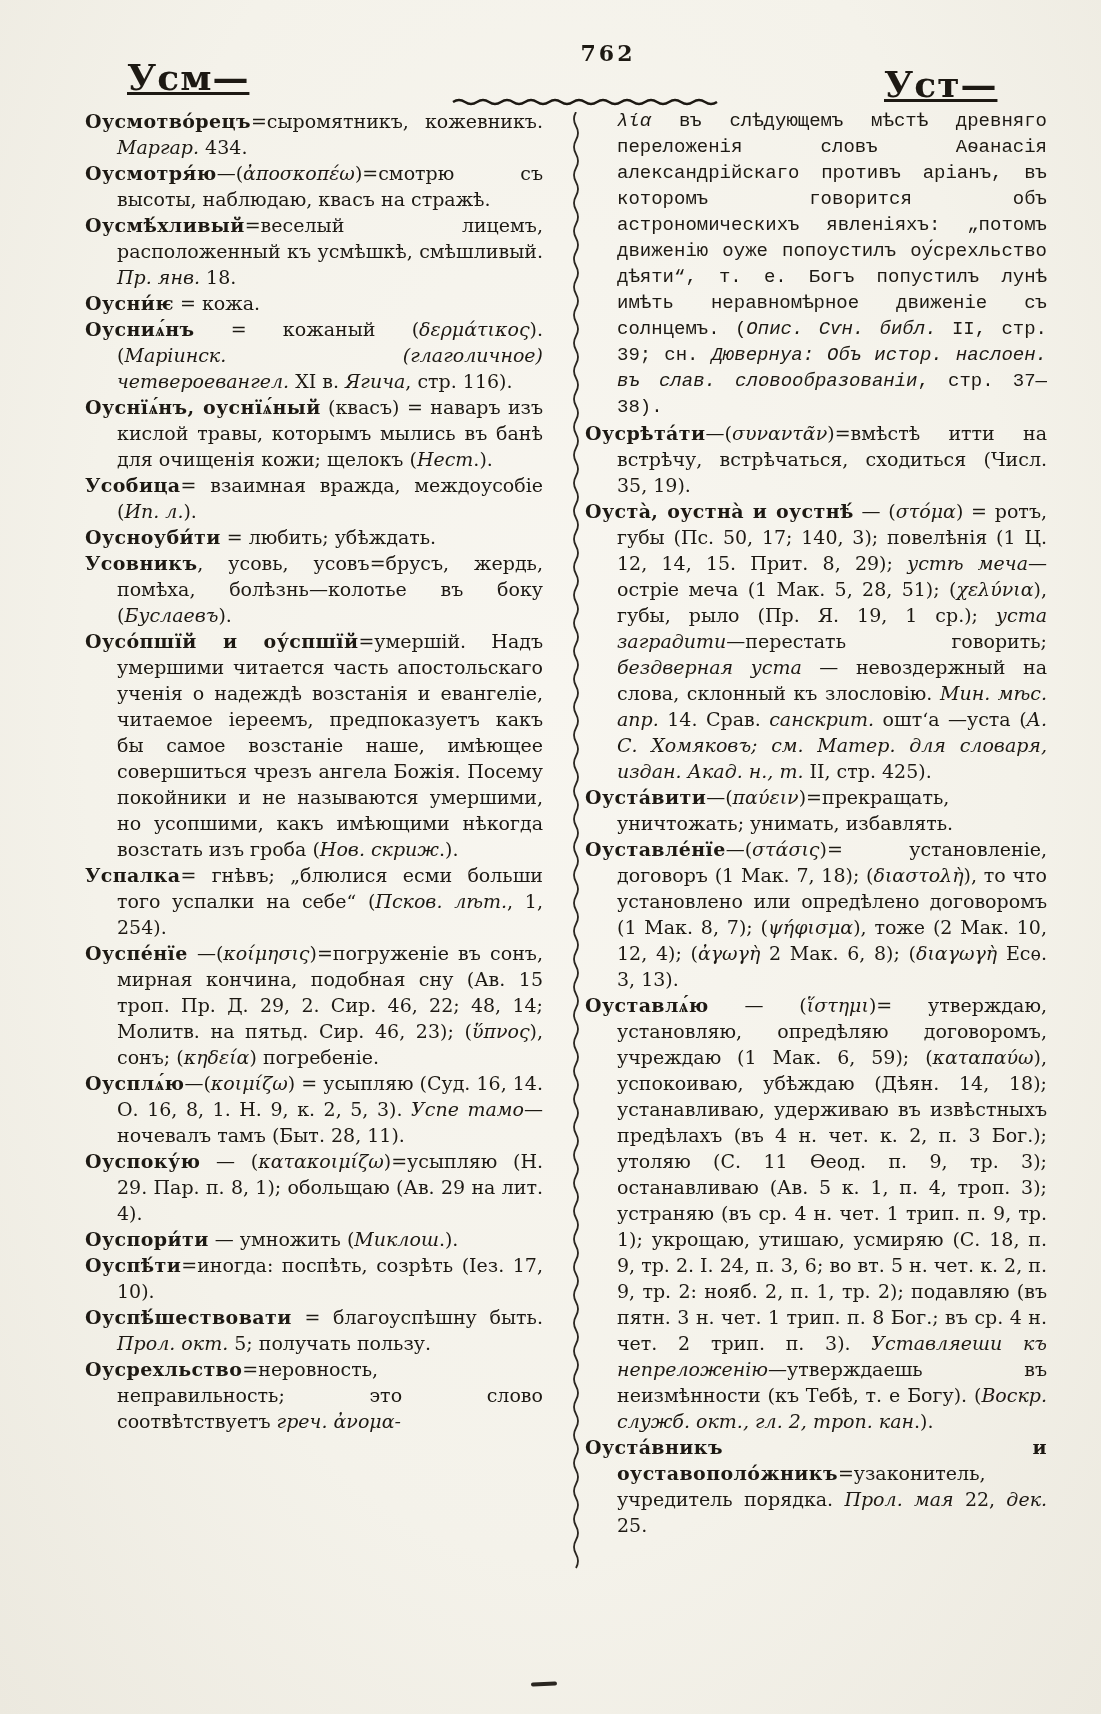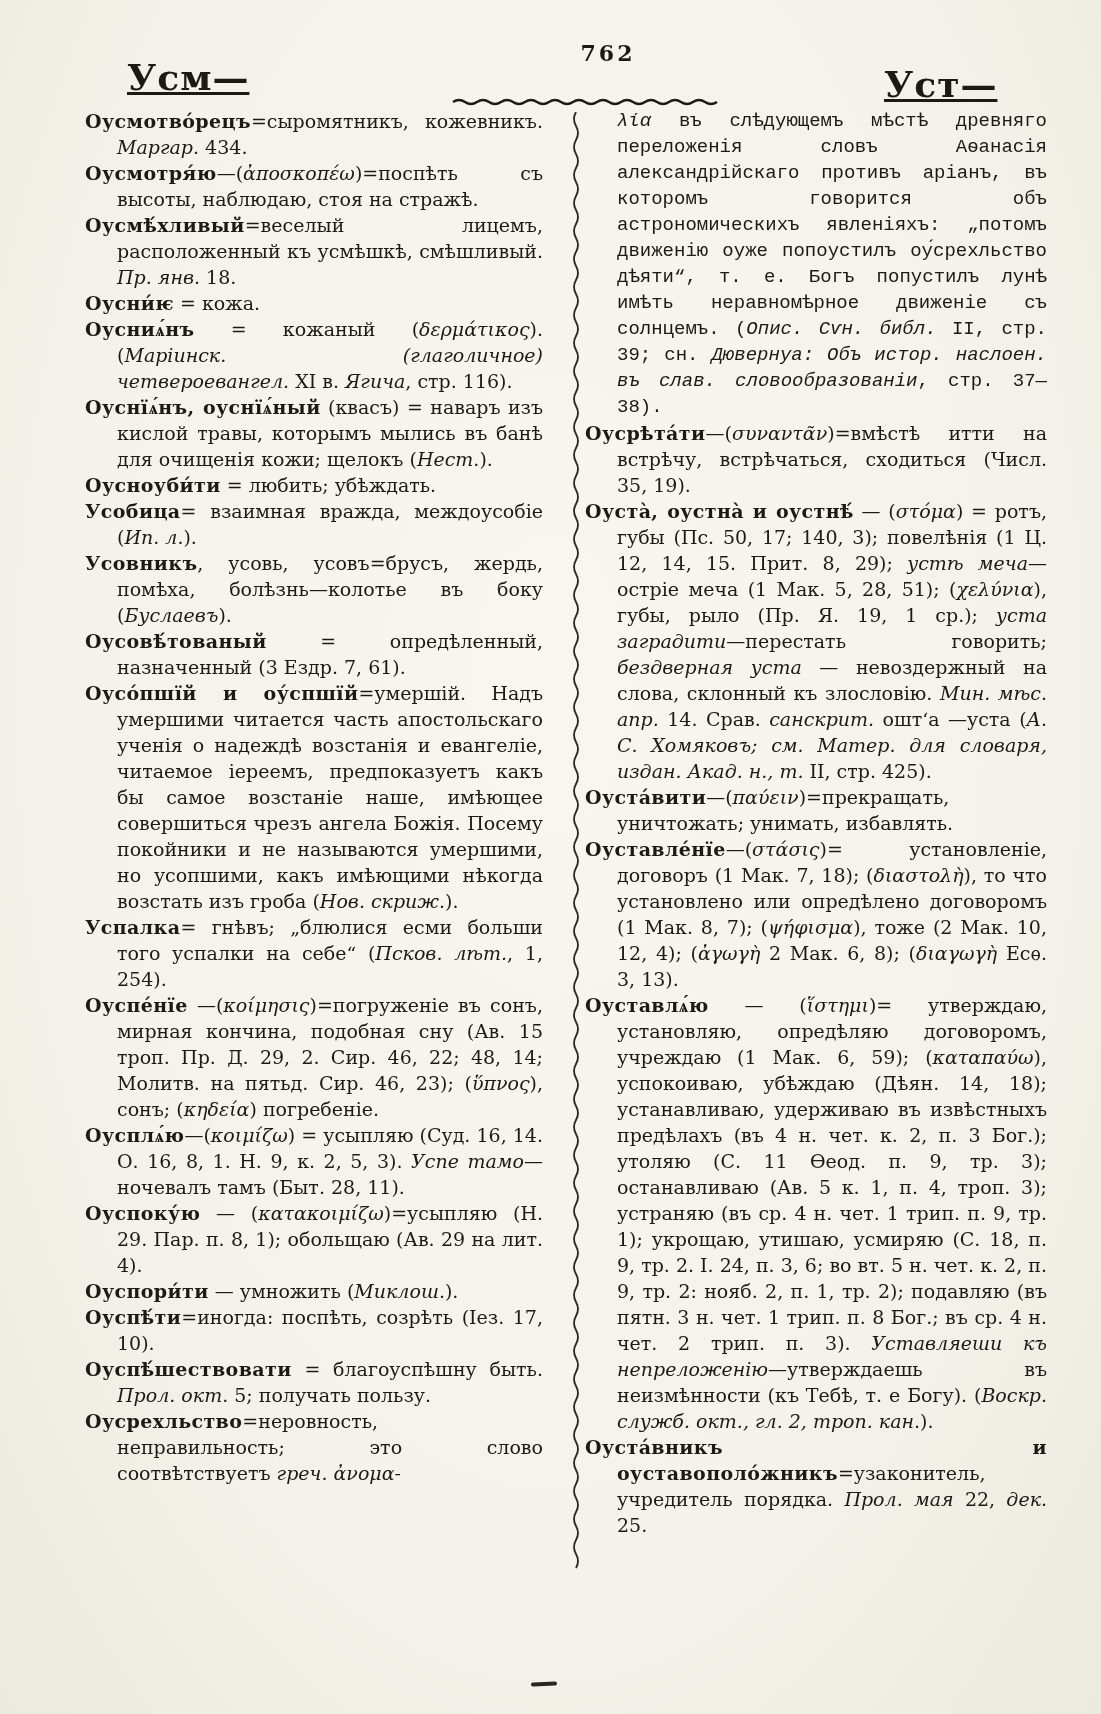--- a/index.html
+++ b/index.html
@@ -45,29 +45,28 @@
   <svg class="hr-squiggle" width="266" height="12" viewBox="0 0 266 12">
     <path id="hr-squiggle-path" d="M1 6 q6 -4 12 0 t12 0 t12 0 t12 0 t12 0 t12 0 t12 0 t12 0 t12 0 t12 0 t12 0 t12 0 t12 0 t12 0 t12 0 t12 0 t12 0 t12 0 t12 0 t12 0 t12 0 t12 0"></path>
   </svg>
   <div class="running-head rh-left">Усм—</div>
   <div class="running-head rh-right">Уст—</div>
   <svg class="divider" width="10" height="1458" viewBox="0 0 10 1458">
     <path id="divider-path" d="M5 0 q-4 7 0 14 t0 14 t0 14 t0 14 t0 14 t0 14 t0 14 t0 14 t0 14 t0 14 t0 14 t0 14 t0 14 t0 14 t0 14 t0 14 t0 14 t0 14 t0 14 t0 14 t0 14 t0 14 t0 14 t0 14 t0 14 t0 14 t0 14 t0 14 t0 14 t0 14 t0 14 t0 14 t0 14 t0 14 t0 14 t0 14 t0 14 t0 14 t0 14 t0 14 t0 14 t0 14 t0 14 t0 14 t0 14 t0 14 t0 14 t0 14 t0 14 t0 14 t0 14 t0 14 t0 14 t0 14 t0 14 t0 14 t0 14 t0 14 t0 14 t0 14 t0 14 t0 14 t0 14 t0 14 t0 14 t0 14 t0 14 t0 14 t0 14 t0 14 t0 14 t0 14 t0 14 t0 14 t0 14 t0 14 t0 14 t0 14 t0 14 t0 14 t0 14 t0 14 t0 14 t0 14 t0 14 t0 14 t0 14 t0 14 t0 14 t0 14 t0 14 t0 14 t0 14 t0 14 t0 14 t0 14 t0 14 t0 14 t0 14 t0 14 t0 14 t0 14 t0 14 t0 14"></path>
   </svg>
   <div class="col" id="col-left">
       <p class="entry"><span class="hw">Оусмотво́рецъ</span><span>=сыромятникъ, кожевникъ. </span><span class="it">Маргар.</span><span> 434.</span></p>
-      <p class="entry"><span class="hw">Оусмотря́ю</span><span>—(</span><span class="gk">ἀποσκοπέω</span><span>)=поспѣть съ высоты, наблюдаю, стоя на стражѣ.</span></p>
+      <p class="entry"><span class="hw">Оусмотря́ю</span><span>—(</span><span class="gk">ἀποσκοπέω</span><span>)=смотрю съ высоты, наблюдаю, квасъ на стражѣ.</span></p>
       <p class="entry"><span class="hw">Оусмѣ́хливый</span><span>=веселый лицемъ, расположенный къ усмѣшкѣ, смѣшливый. </span><span class="it">Пр. янв.</span><span> 18.</span></p>
       <p class="entry"><span class="hw">Оусни́ѥ</span><span> = кожа.</span></p>
       <p class="entry"><span class="hw">Оусниѧ́нъ</span><span> = кожаный (</span><span class="gk">δερμάτικος</span><span>). (</span><span class="it">Маріинск. (глаголичное) четвероевангел.</span><span> XI в. </span><span class="it">Ягича</span><span>, стр. 116).</span></p>
       <p class="entry"><span class="hw">Оуснїѧ́нъ, оуснїѧ́ный</span><span> (квасъ) = наваръ изъ кислой травы, которымъ мылись въ банѣ для очищенія кожи; щелокъ (</span><span class="it">Нест</span><span>.).</span></p>
+      <p class="entry"><span class="hw">Усобица</span><span>= взаимная вражда, междоусобіе (</span><span class="it">Ип. л.</span><span>).</span></p>
       <p class="entry"><span class="hw">Оусноуби́ти</span><span> = любить; убѣждать.</span></p>
-      <p class="entry"><span class="hw">Усобица</span><span>= взаимная вражда, междоусобіе (</span><span class="it">Ип. л.</span><span>).</span></p>
       <p class="entry"><span class="hw">Усовникъ</span><span>, усовь, усовъ=брусъ, жердь, помѣха, болѣзнь—колотье въ боку (</span><span class="it">Буслаевъ</span><span>).</span></p>
-      <p class="entry"><span class="hw">Оусовѣ́тованый</span><span> = опредѣленный, назначенный (3 Ездр. 7, 61).</span></p>
       <p class="entry"><span class="hw">Оусо́пшїй и оу́спшїй</span><span>=умершій. Надъ умершими читается часть апостольскаго ученія о надеждѣ возстанія и евангеліе, читаемое іереемъ, предпоказуетъ какъ бы самое возстаніе наше, имѣющее совершиться чрезъ ангела Божія. Посему покойники и не называются умершими, но усопшими, какъ имѣющими нѣкогда возстать изъ гроба (</span><span class="it">Нов. скриж</span><span>.).</span></p>
       <p class="entry"><span class="hw">Успалка</span><span>= гнѣвъ; „блюлися есми больши того успалки на себе“ (</span><span class="it">Псков. лѣт.</span><span>, 1, 254).</span></p>
       <p class="entry"><span class="hw">Оуспе́нїе</span><span> —(</span><span class="gk">κοίμησις</span><span>)=погруженіе въ сонъ, мирная кончина, подобная сну (Ав. 15 троп. Пр. Д. 29, 2. Сир. 46, 22; 48, 14; Молитв. на пятьд. Сир. 46, 23); (</span><span class="gk">ὕπνος</span><span>), сонъ; (</span><span class="gk">κηδεία</span><span>) погребеніе.</span></p>
       <p class="entry"><span class="hw">Оусплѧ́ю</span><span>—(</span><span class="gk">κοιμίζω</span><span>) = усыпляю (Суд. 16, 14. О. 16, 8, 1. Н. 9, к. 2, 5, 3). </span><span class="it">Успе тамо</span><span>—ночевалъ тамъ (Быт. 28, 11).</span></p>
       <p class="entry"><span class="hw">Оуспоку́ю</span><span> — (</span><span class="gk">κατακοιμίζω</span><span>)=усыпляю (Н. 29. Пар. п. 8, 1); обольщаю (Ав. 29 на лит. 4).</span></p>
       <p class="entry"><span class="hw">Оуспори́ти</span><span> — умножить (</span><span class="it">Миклош</span><span>.).</span></p>
       <p class="entry"><span class="hw">Оуспѣ́ти</span><span>=иногда: поспѣть, созрѣть (Іез. 17, 10).</span></p>
       <p class="entry"><span class="hw">Оуспѣ́шествовати</span><span> = благоуспѣшну быть. </span><span class="it">Прол. окт.</span><span> 5; получать пользу.</span></p>
       <p class="entry"><span class="hw">Оусрехльство</span><span>=неровность, неправильность; это слово соотвѣтствуетъ </span><span class="it">греч.</span><span> </span><span class="gk">ἀνομα-</span></p>
     </div>

